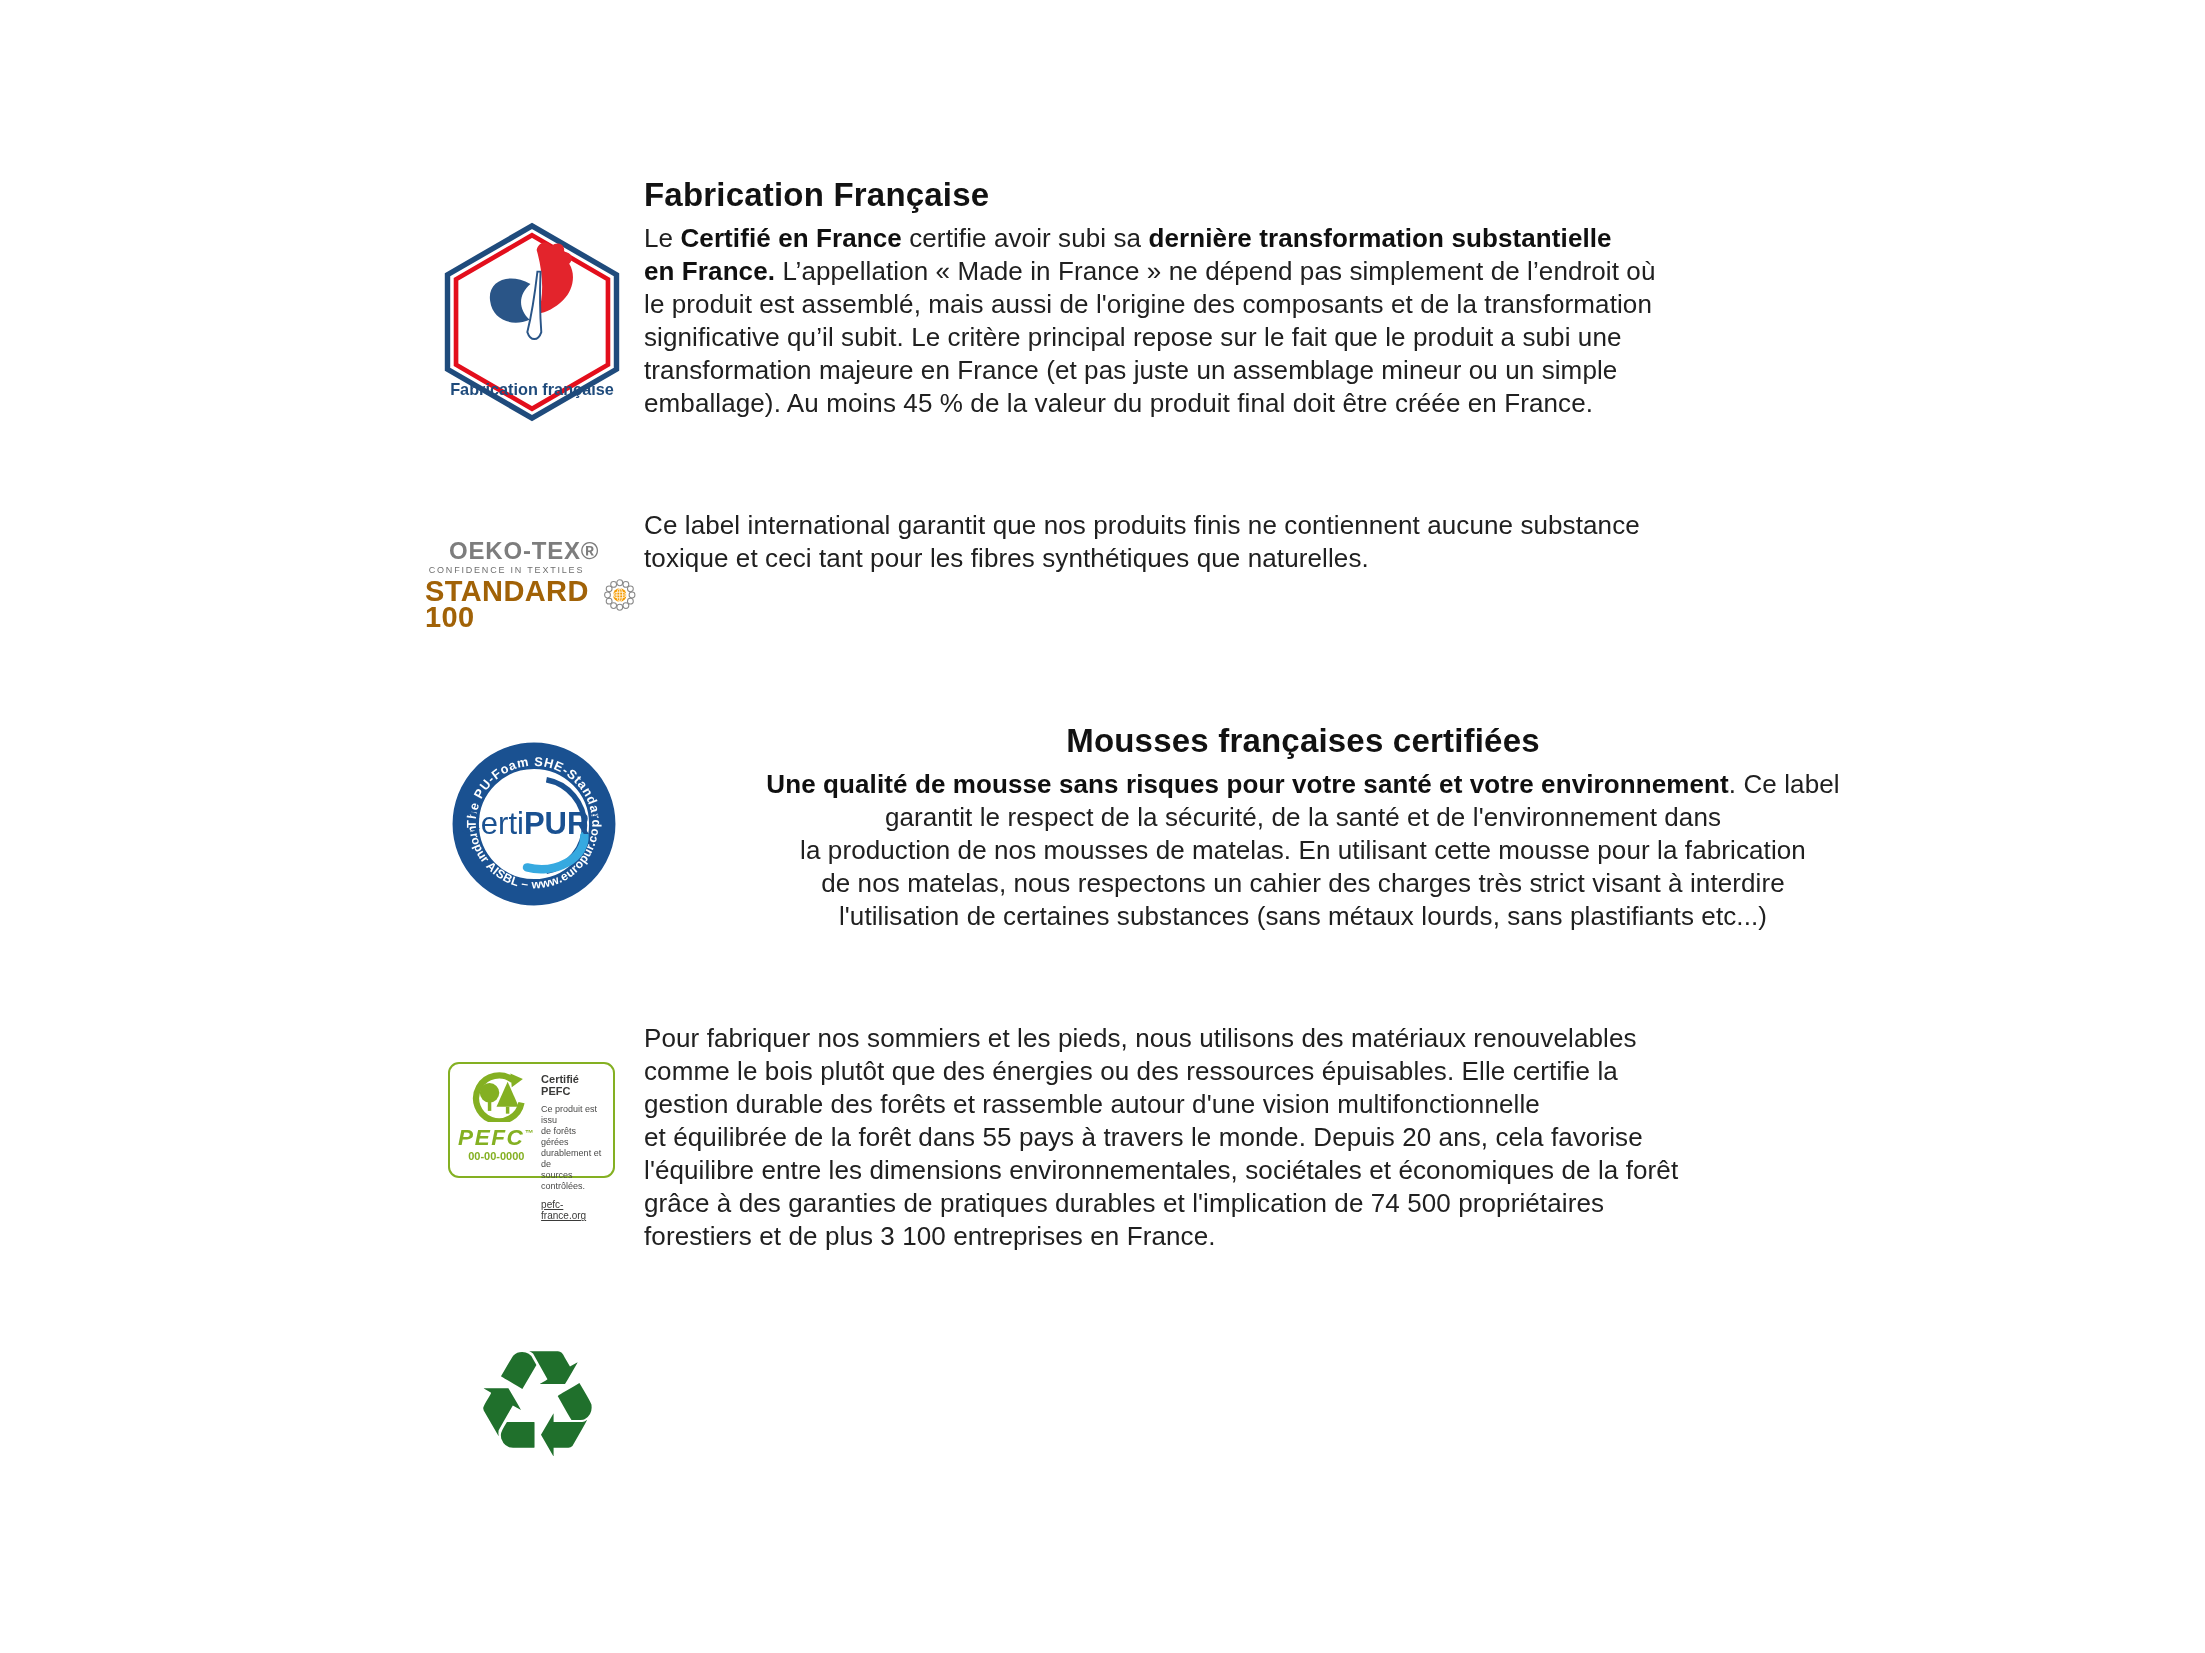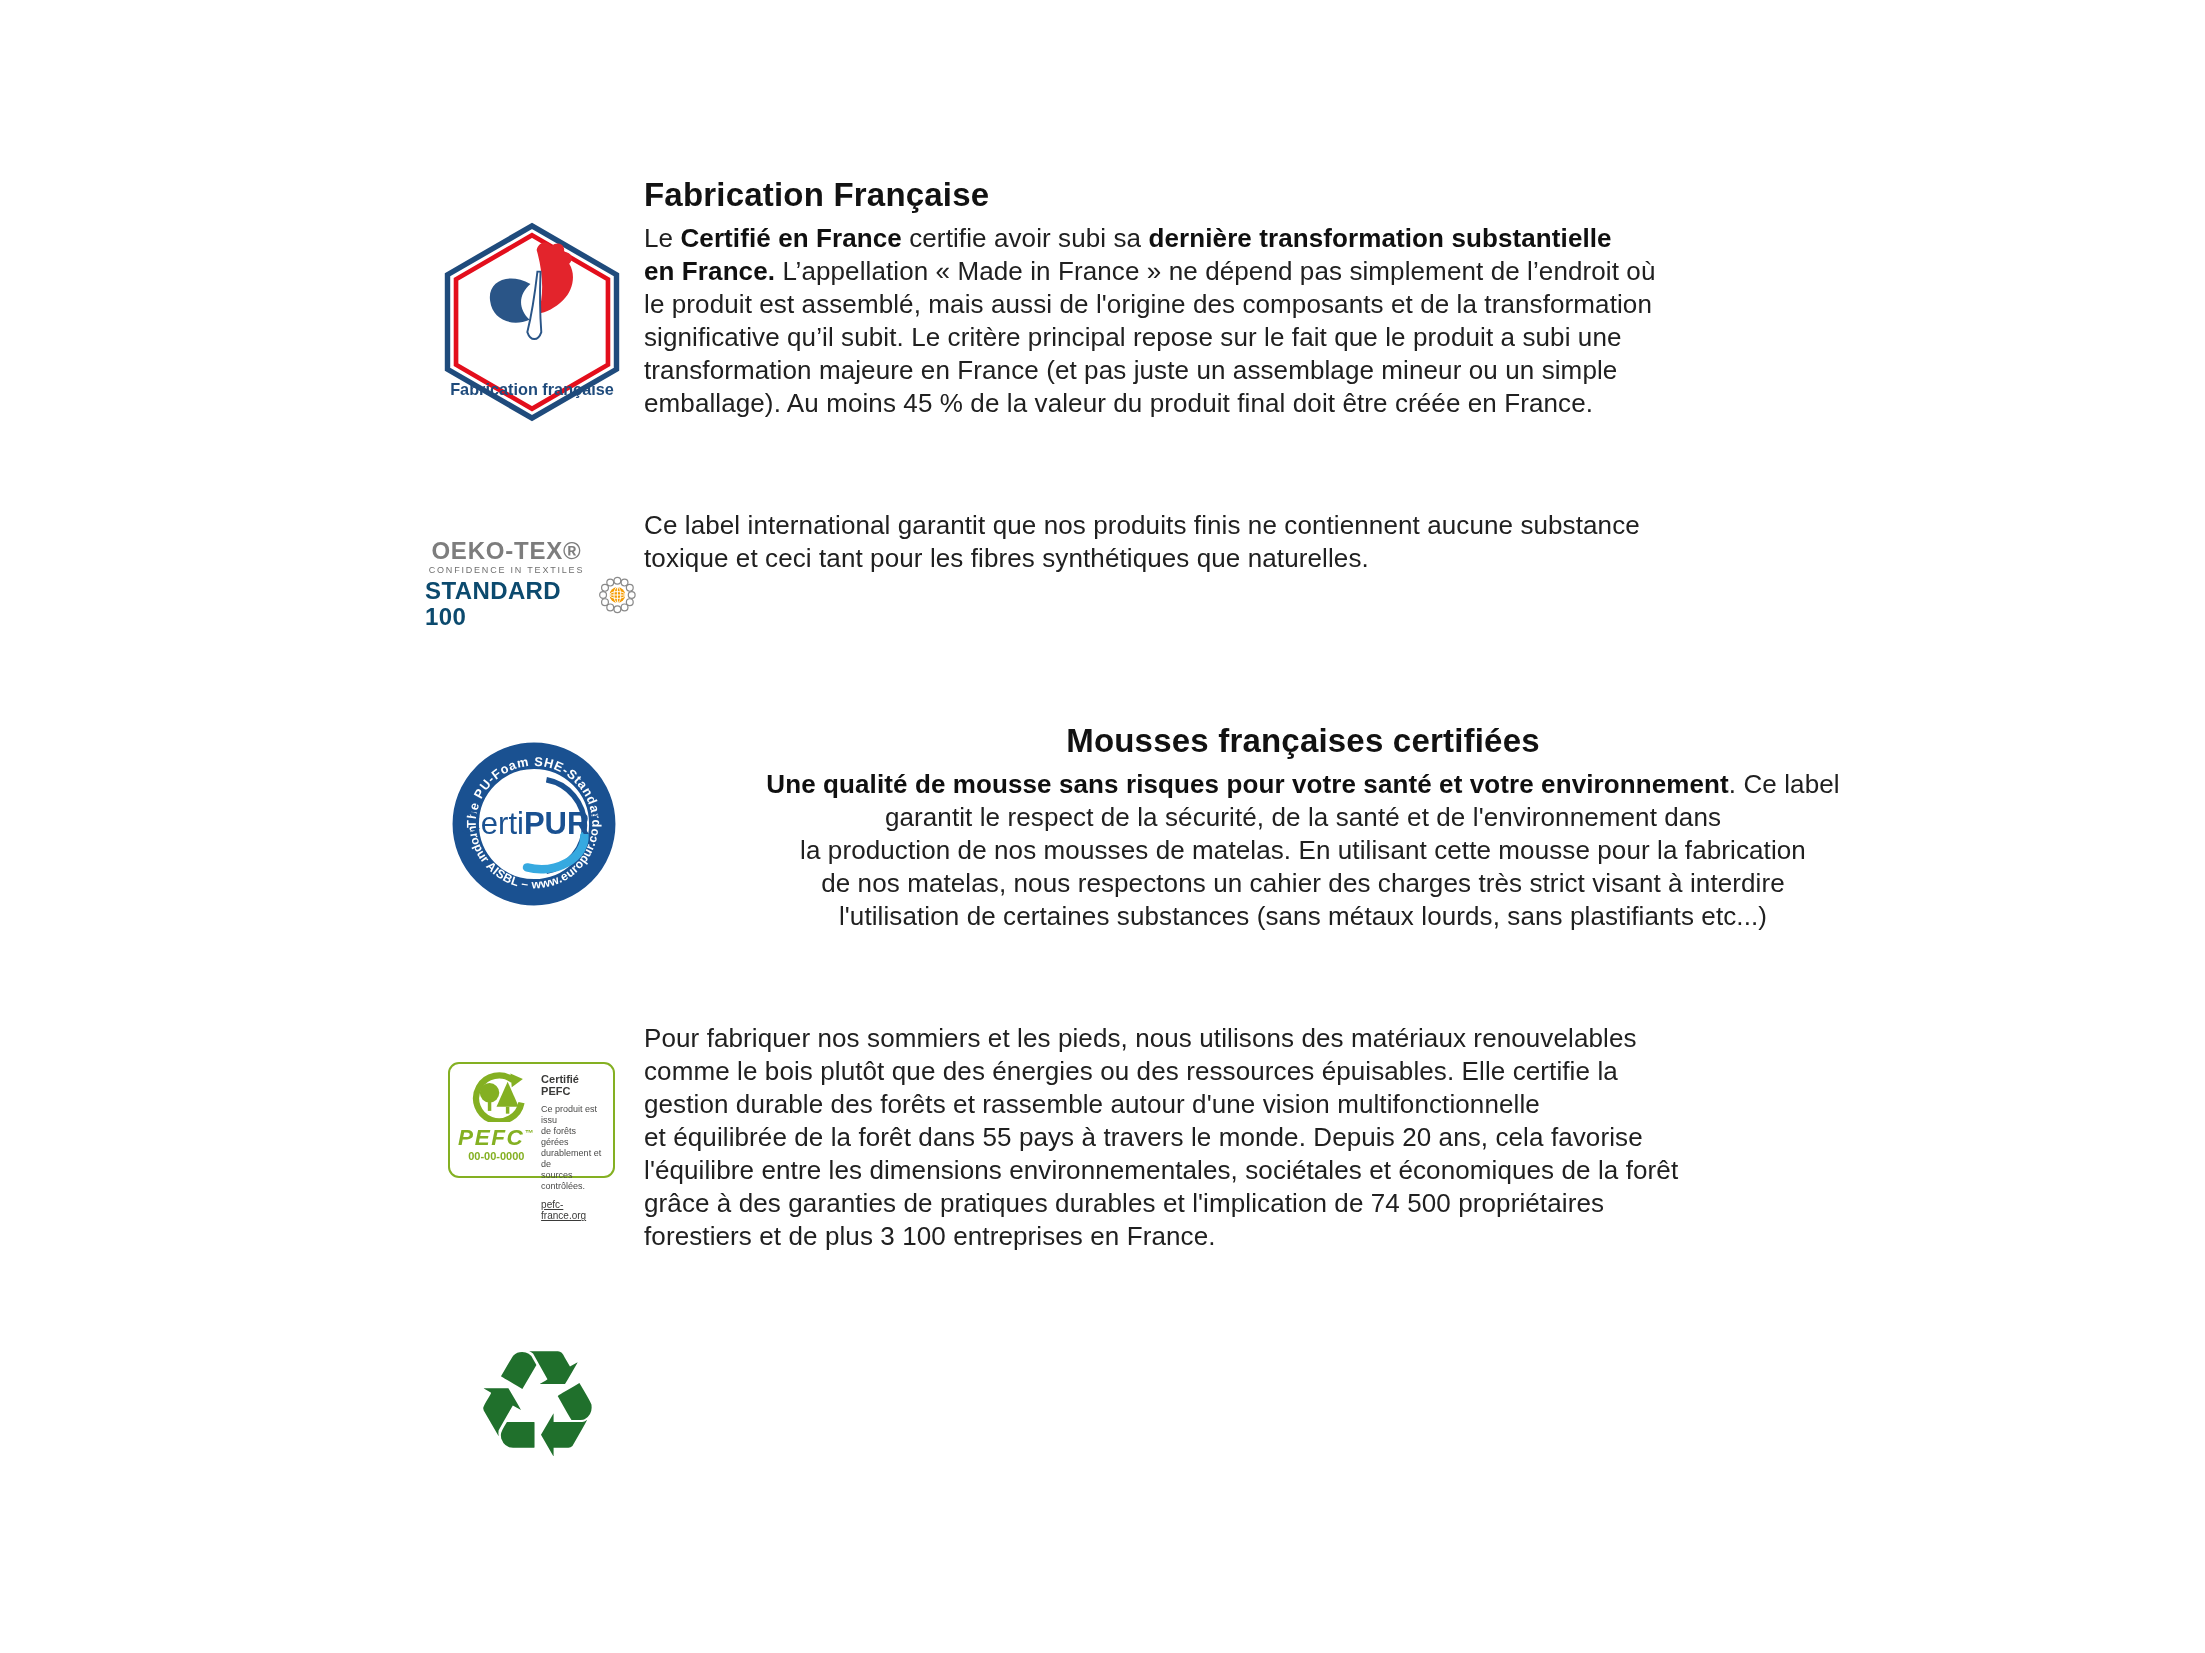--- a/index.html
+++ b/index.html
@@ -25,24 +25,24 @@
   #text-2{top:509px;}
   #text-3{top:721px;text-align:center;}
   #text-4{top:1022px;}
   #text-5{top:1391px;}
 
   
   #logo-fabrication{position:absolute;left:442px;top:222px;width:180px;height:200px;}
 
   
   #logo-oekotex{position:absolute;left:425px;top:538px;width:211px;}
-  .oeko-brand{width:163px;text-align:center;font-size:24px;font-weight:700;color:#7d7d7d;letter-spacing:0.8px;line-height:25px;}
+  .oeko-brand{width:163px;font-size:24px;font-weight:700;color:#7d7d7d;letter-spacing:0.8px;line-height:25px;margin-left:24px;}
   .oeko-sub{width:163px;text-align:center;font-size:9px;letter-spacing:1.8px;color:#6f6f6f;margin-top:2.3px;}
   .oeko-row{display:flex;align-items:flex-start;margin-top:2.3px;}
-  .oeko-std{font-size:24px;font-weight:700;color:#0c4a6e;letter-spacing:0.4px;line-height:26px;}
+  .oeko-std{font-size:29px;font-weight:700;color:#a16207;letter-spacing:0.4px;line-height:26px;}
   .oeko-flower{width:40px;height:40px;margin-left:4.7px;margin-top:-3.1px;}
 
   
   #logo-certipur{position:absolute;left:451px;top:741px;width:166px;height:166px;}
 
   
   #logo-pefc{
     position:absolute;left:448px;top:1062px;width:167px;height:116px;
     box-sizing:border-box;border:2.3px solid #84b022;border-radius:11px;
     background:#fff;display:flex;gap:7.8px;padding:7.8px 7.8px 6.2px 9.3px;

